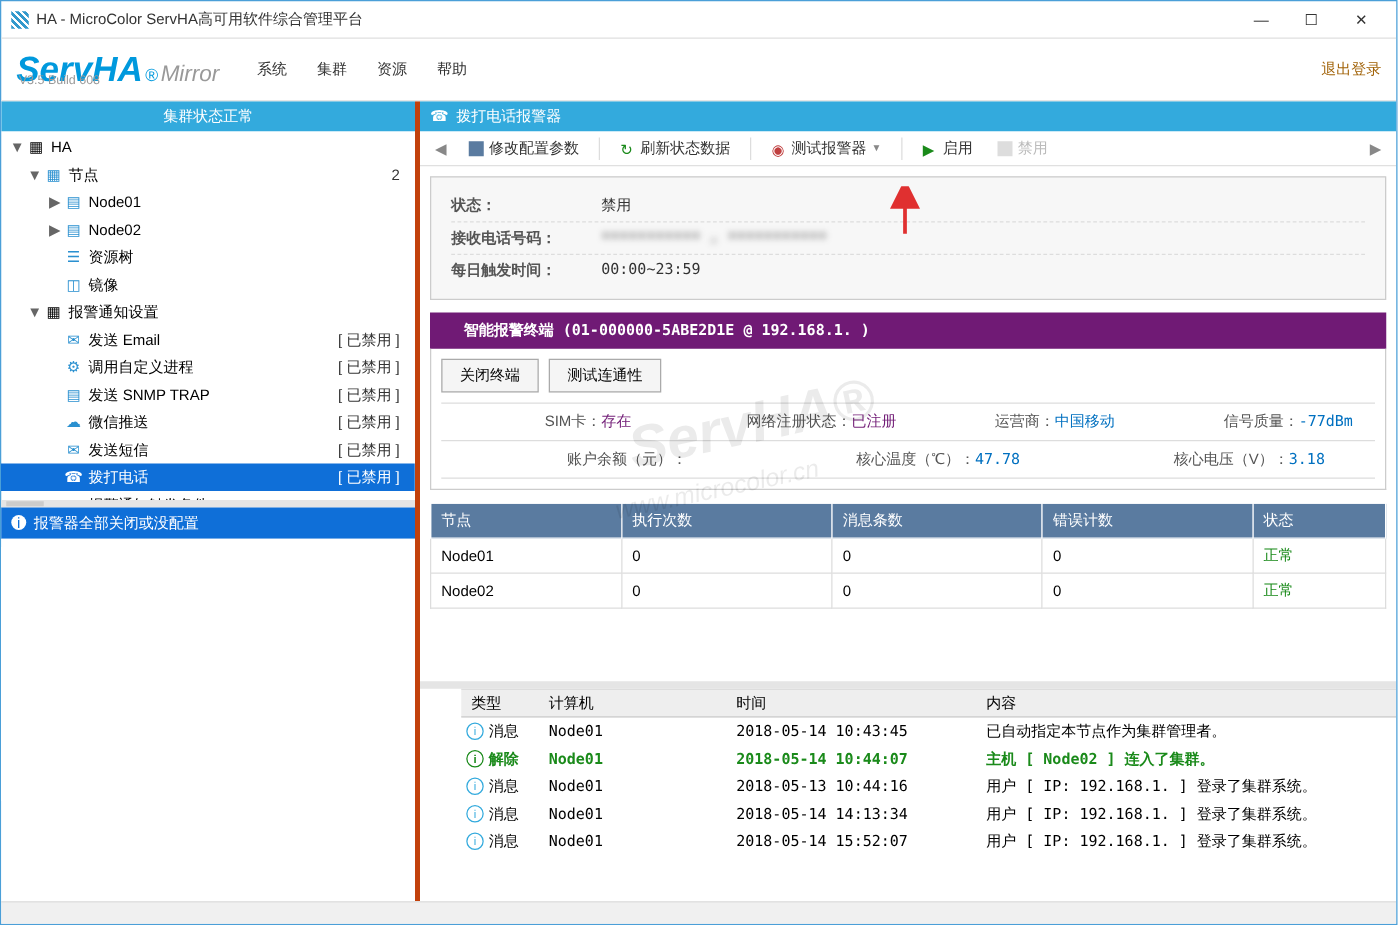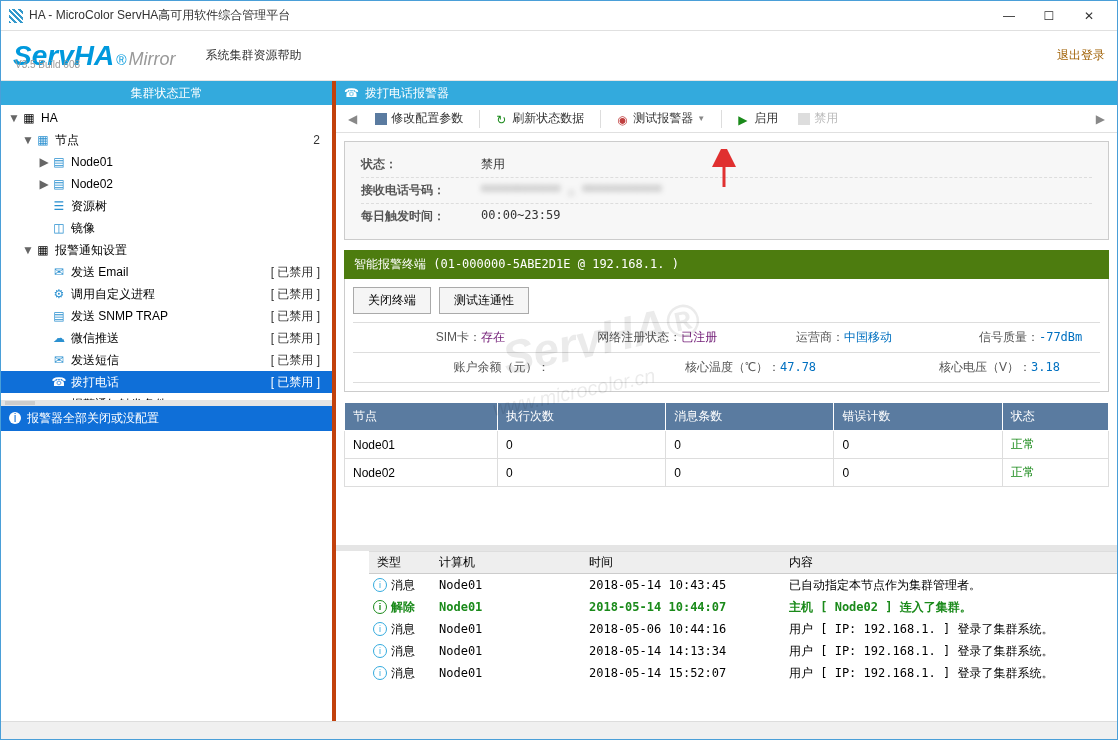--- a/index.html
+++ b/index.html
@@ -6,21 +6,21 @@
 body { background: #fff; width: 1118px; height: 740px; border: 1px solid #4a9fd8; position: relative; overflow: hidden; }
 .titlebar { height: 30px; display: flex; align-items: center; padding: 0 8px; border-bottom: 1px solid #e0e0e0; }
 .titlebar .app-icon { width: 14px; height: 14px; background: repeating-linear-gradient(45deg,#3399cc,#3399cc 2px,#fff 2px,#fff 4px); margin-right: 6px;}
 .titlebar .title { color: #333; flex: 1;}
 .winbtns { display: flex; }
 .winbtn { width: 40px; height: 28px; display: flex; align-items: center; justify-content: center; color: #333; }
 .header { height: 50px; display: flex; align-items: center; padding: 0 12px; border-bottom: 1px solid #e5e5e5; position: relative;}
 .logo { display:flex; align-items:baseline; gap:2px;text-align:center;}
 .logo-serv { font-size: 28px; font-weight: bold; font-style: italic; color: #0099dd; }
 .logo-mirror { font-size: 18px; color: #999; font-style: italic; }
-.menubar { display: flex; margin-left: 30px; }
+.menubar { display: flex; margin-left: 30px; gap: 24px; }
 .menubar span { color: #333; cursor: pointer; }
 .logout { margin-left: auto; }
 .logout a { color: #a16207; text-decoration: none; }
 .main { display: flex; height: calc(100% - 98px); }
 .left { width: 335px; border-right: 4px solid #c2410c; display:flex; flex-direction:column;}
 .right { flex: 1; display:flex; flex-direction:column; min-width:0;}
 .panel-header { background: #33aadd; color: #fff; height: 24px; display: flex; align-items: center; padding: 0 10px; }
 .tree { flex:1; overflow:auto; padding: 2px 0;}
 .tree-row { display: flex; align-items: center; height: 22px; padding-right:8px; cursor:pointer;}
 .tree-row .arrow{ width:14px; display:inline-block; text-align:center; color:#666;}
@@ -42,21 +42,21 @@
 .tsep{ width:1px; height:18px; background:#ddd; margin:0 4px;}
 .tarrow{ margin-left:auto; color:#888; padding:0 6px;}
 .dropmark{ font-size:8px; color:#888;}
 .content-scroll{ flex:1; overflow:auto; padding:8px;}
 .info-box{ border:1px solid #ccc; background:#f7f7f7; padding:10px 16px; margin-bottom:10px;}
 .info-row{ display:flex; padding:4px 0; border-bottom:1px dashed #ddd;}
 .info-row:last-child{ border-bottom:none;}
 .info-row .k{ width:120px; color:#555; font-weight:bold;}
 .info-row .v{ flex:1; color:#333; font-family:monospace;}
 .blur{ filter:blur(3px); color:#ccc;}
-.term-header{ background:#4d7c0f; color:#fff; padding:6px 10px; font-family:monospace;}
+.term-header{ background:#701a75; color:#fff; padding:6px 27px; font-family:monospace;font-weight:bold;}
 .term-body{ border:1px solid #ccc; border-top:none; padding:8px;}
 .term-btns{ display:flex; gap:8px; margin-bottom:8px;}
 .btn{ border:1px solid #aaa; background:#f5f5f5; padding:4px 14px; cursor:pointer;}
 .kv-grid{ display:flex; border-top:1px solid #ddd; border-bottom:1px solid #ddd;}
 .kv-cell{ flex:1; padding:6px 4px; text-align:center; color:#555;}
 .kv-cell .kk{ color:#555;margin-left:48px;}
 .kv-cell .vv{ color:#0070c0; font-family:monospace;}
 .kv-cell .vv.green{ color:#701a75;}
 table.grid{ width:100%; border-collapse:collapse; margin-top:10px;}
 table.grid th{ background:#5a7ba0; color:#fff; text-align:left; padding:5px 8px; border:1px solid #fff; font-weight:normal;}
@@ -331,21 +331,21 @@
             <div class="col2">Node01</div>
             <div class="col3">2018-05-14 10:44:07</div>
             <div class="col4">主机 [ Node02 ] 连入了集群。</div>
           </div>
           <div class="log-row ">
             <div class="col1">
               <span class="circ">i</span>
               <span>消息</span>
             </div>
             <div class="col2">Node01</div>
-            <div class="col3">2018-05-06 10:44:16</div>
+            <div class="col3">2018-05-13 10:44:16</div>
             <div class="col4">用户 [ IP: 192.168.1.   ] 登录了集群系统。</div>
           </div>
           <div class="log-row ">
             <div class="col1">
               <span class="circ">i</span>
               <span>消息</span>
             </div>
             <div class="col2">Node01</div>
             <div class="col3">2018-05-14 14:13:34</div>
             <div class="col4">用户 [ IP: 192.168.1.   ] 登录了集群系统。</div>

